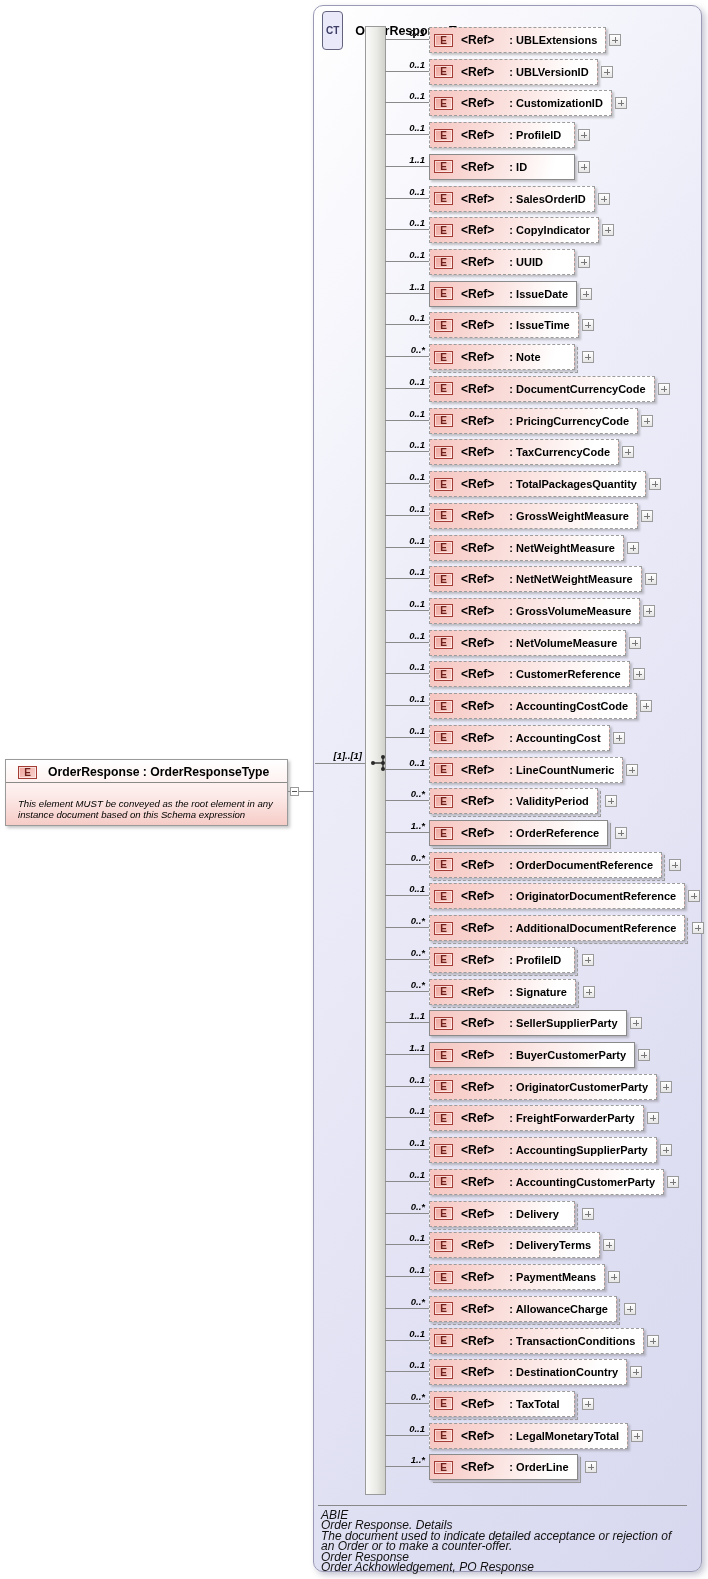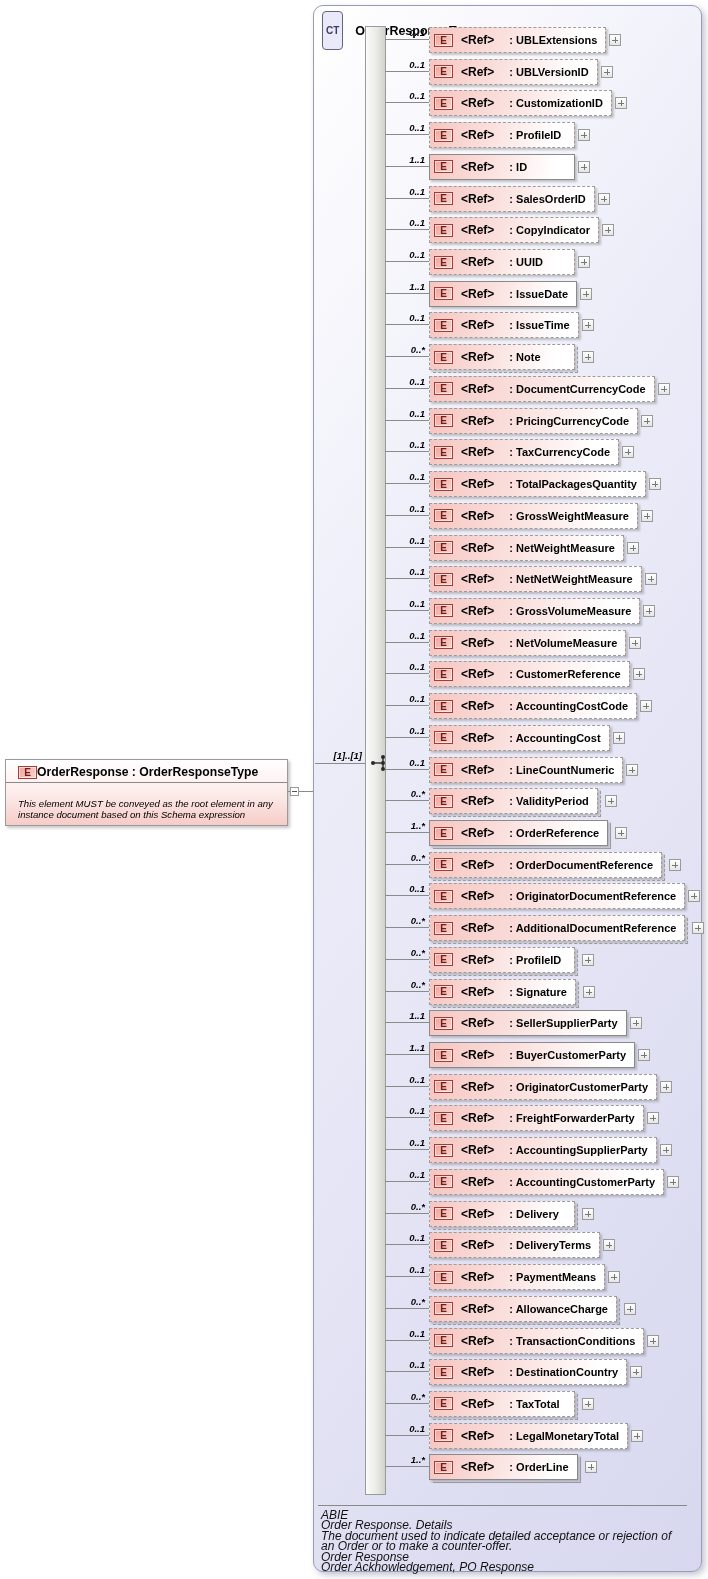--- a/index.html
+++ b/index.html
@@ -8,21 +8,21 @@
     font-family:"Liberation Sans",sans-serif;color:#000;
   }
   
   .root-el{
     position:absolute;left:5px;top:759px;width:283px;box-sizing:border-box;
     border:1px solid #9a9a9a;
     background:linear-gradient(to bottom,#ffffff 0%,#fceae8 55%,#f6ccc7 100%);
     box-shadow:2px 2px 3px rgba(90,90,90,0.35);
   }
   .root-head{display:flex;align-items:center;padding:5px 6px 3px 12px;}
-  .root-title{font-size:12.2px;font-weight:bold;margin-left:0;white-space:nowrap;}
+  .root-title{font-size:12.2px;font-weight:bold;margin-left:11px;white-space:nowrap;}
   .root-divider{border-top:1px solid #8a8a8a;}
   .root-desc{padding:3px 5px 5px 12px;font-size:9.6px;font-style:italic;line-height:11px;margin-top:12px;}
   .root-conn{position:absolute;left:288px;top:791px;width:25px;border-top:1px solid #8a8a8a;}
   .collapse{
     position:absolute;left:290px;top:787px;width:9px;height:9px;box-sizing:border-box;
     border:1px solid #9a9a9a;background:#ffffff;
   }
   .collapse-minus{display:block;width:5px;height:1px;background:#555;margin:3px auto 0 auto;}
 
   

